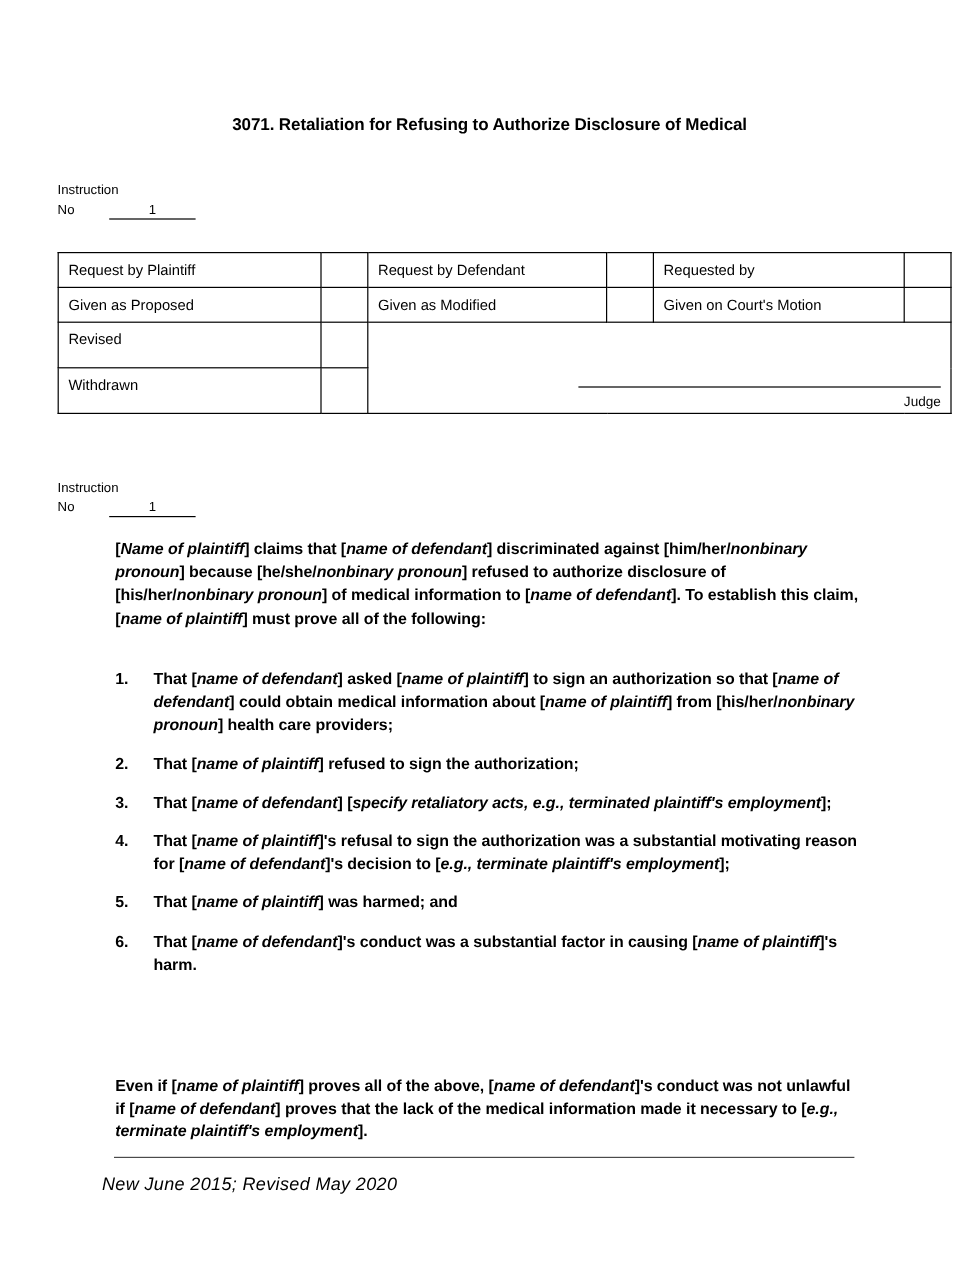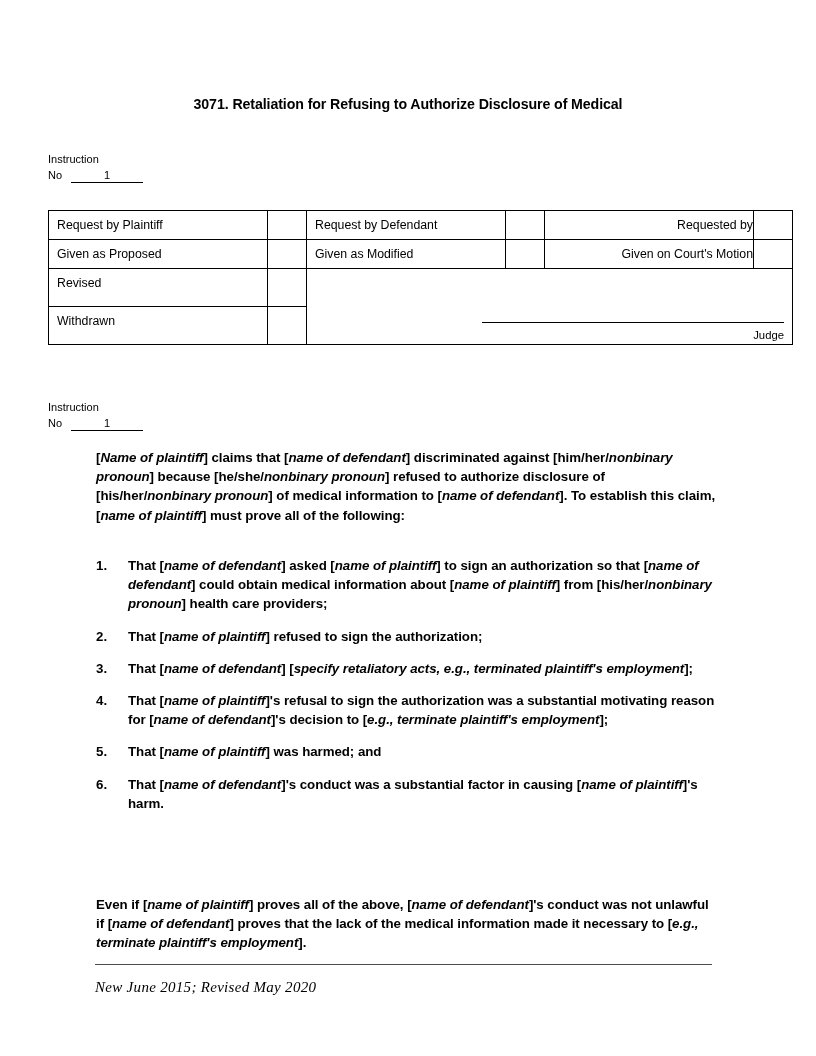--- a/index.html
+++ b/index.html
@@ -36,21 +36,21 @@
   }
 
   
   .instr-block {
     position: absolute;
     font-size: 11px;
     line-height: 15.5px;
     white-space: nowrap;
   }
   .instr-word { display: block; }
-  .instr-row2 { display: flex; align-items: flex-end; }
+  .instr-row2 { display: flex; align-items: flex-end; gap: 20px; }
   .instr-no { display: inline-block; }
   .instr-value {
     display: inline-block;
     width: 72px;
     margin-left: 9px;
     border-bottom: 1.1px solid #000;
     text-align: center;
     padding-bottom: 0px;
     line-height: 14px;
   }
@@ -68,21 +68,21 @@
     border: 1.1px solid #000;
     font-size: 12.3px;
     padding: 7px 0 7px 8px;
     vertical-align: top;
     height: 14px;
   }
   .c-label  { width: 210px; }
   .c-box    { width: 30px; }
   .c-label2 { width: 190px; }
   .c-box2   { width: 30px; }
-  .c-label3 { width: 200px; text-align: right; }
+  .c-label3 { width: 200px; }
   .c-box3   { width: 30px; }
 
   .tall-label { height: 22px; }
 
   .merge-cell {
     position: relative;
     padding: 0 !important;
     margin-left: 13px;
   }
   .sig-inner {
@@ -148,23 +148,23 @@
   
   .footer-rule {
     position: absolute;
     left: 95px;
     top: 964px;
     width: 617px;
     border-bottom: 1.3px solid #4a4a4a;
   }
   .footer-text {
     position: absolute;
-    left: 95px;
+    left: 85px;
     top: 979px;
-    font-family: Liberation Serif, serif;
+    font-family: Liberation Sans, sans-serif;
     font-style: italic;
     font-size: 15px;
     letter-spacing: 0.3px;
   }
 </style>
 </head>
 <body>
 
 <div class="page">
 

